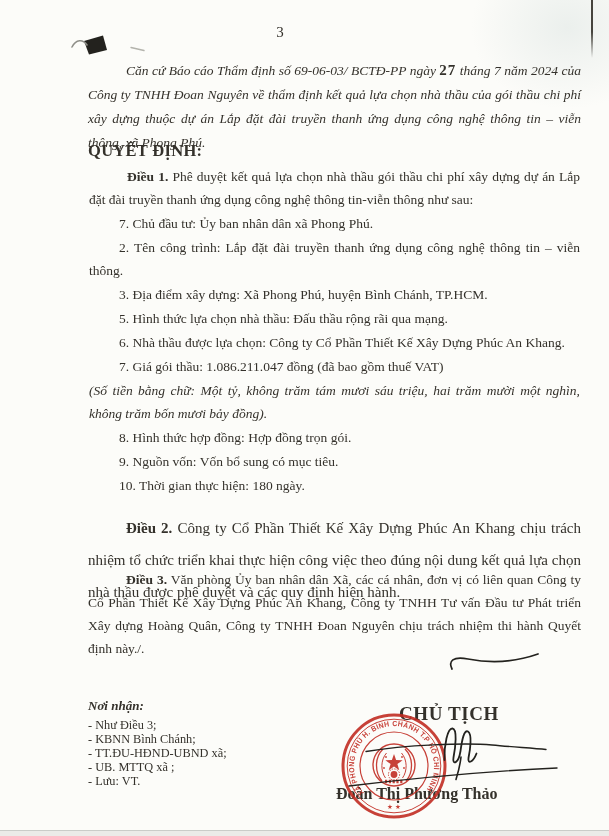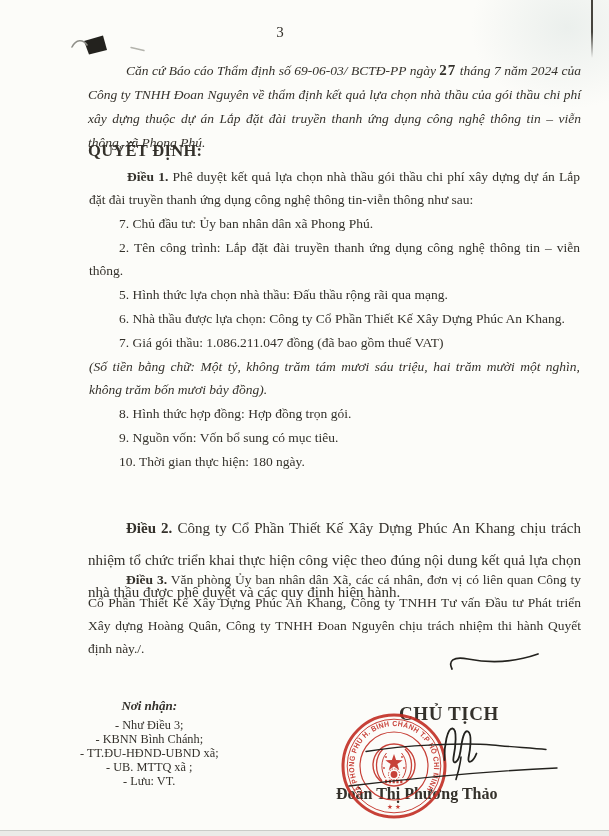--- a/index.html
+++ b/index.html
@@ -19,21 +19,21 @@
   .just { text-align:justify; }
   .preamble { top:58px; font-style:italic; font-size:13.5px; line-height:24px; text-indent:38px; }
   .preamble .day { font-style:normal; font-weight:bold; font-size:15px; letter-spacing:1px; }
   .doc-title { top:141px; text-align:left; font-weight:bold; font-size:16.5px; letter-spacing:0.3px; }
   .art1 { top:164px; font-size:13.5px; line-height:23px; }
   .art1 .intro { text-indent:38px; }
   .art1 .item { text-indent:30px; }
   .art1 .words { font-style:italic; text-indent:0; }
   .art2 { top:512px; font-size:15px; line-height:32px; text-indent:38px; }
   .art3 { top:568px; font-size:13.5px; line-height:23px; text-indent:38px; }
-  .recipients { position:absolute; left:80px; top:698px;text-align:center; }
+  .recipients { position:absolute; left:88px; top:698px; }
   .recipients .rh { font-weight:bold; font-style:italic; font-size:13px; margin:0 0 5px 0; }
   .recipients .ri { font-size:12.3px; line-height:13.9px; }
   .signer-title { position:absolute; left:349px; top:703px; width:200px; text-align:center;
                   font-weight:bold; font-size:19px; letter-spacing:0.6px; z-index:1; }
   .signer-name  { position:absolute; left:336px; top:785px; width:220px; text-align:left;
                   font-weight:bold; font-size:16px; z-index:1; }
   .stamp { position:absolute; left:336px; top:708px; z-index:2; opacity:0.88; }
   .stamp .ln { fill:none; stroke:var(--stamp,#c0281e); }
   .stamp .fl { fill:var(--stamp,#c0281e); stroke:none; }
   .stamp text { fill:var(--stamp,#c0281e); font-weight:bold; }
@@ -57,20 +57,21 @@
   <div class="page-number">3</div>
 
   <p class="textcol preamble just"><span>Căn cứ Báo cáo Thẩm định số 69-06-03/ BCTĐ-PP ngày </span><b class="day">27</b><span> tháng 7 năm 2024 của Công ty TNHH Đoan Nguyên về thẩm định kết quả lựa chọn nhà thầu của gói thầu chi phí xây dựng thuộc dự án Lắp đặt đài truyền thanh ứng dụng công nghệ thông tin – viễn thông, xã Phong Phú.</span></p>
 
   <div class="textcol doc-title">QUYẾT ĐỊNH:</div>
 
   <div class="textcol art1">
     <p class="intro just"><b>Điều 1.</b><span> Phê duyệt kết quả lựa chọn nhà thầu gói thầu chi phí xây dựng dự án Lắp đặt đài truyền thanh ứng dụng công nghệ thông tin-viễn thông như sau:</span></p>
     <p class="item just">7. Chủ đầu tư: Ủy ban nhân dân xã Phong Phú.</p>
     <p class="item just">2. Tên công trình: Lắp đặt đài truyền thanh ứng dụng công nghệ thông tin – viễn thông.</p>
+    <p class="item just">3. Địa điểm xây dựng: Xã Phong Phú, huyện Bình Chánh, TP.HCM.</p>
     <p class="item just">5. Hình thức lựa chọn nhà thầu: Đấu thầu rộng rãi qua mạng.</p>
     <p class="item just">6. Nhà thầu được lựa chọn: Công ty Cổ Phần Thiết Kế Xây Dựng Phúc An Khang.</p>
     <p class="item just">7. Giá gói thầu: 1.086.211.047 đồng (đã bao gồm thuế VAT)</p>
     <p class="words just">(Số tiền bằng chữ: Một tỷ, không trăm tám mươi sáu triệu, hai trăm mười một nghìn, không trăm bốn mươi bảy đồng).</p>
     <p class="item just">8. Hình thức hợp đồng: Hợp đồng trọn gói.</p>
     <p class="item just">9. Nguồn vốn: Vốn bổ sung có mục tiêu.</p>
     <p class="item just">10. Thời gian thực hiện: 180 ngày.</p>
   </div>
 
   <p class="textcol art2 just"><b>Điều 2.</b><span> Công ty Cổ Phần Thiết Kế Xây Dựng Phúc An Khang chịu trách nhiệm tổ chức triển khai thực hiện công việc theo đúng nội dung kết quả lựa chọn nhà thầu được phê duyệt và các quy định hiện hành.</span></p>

